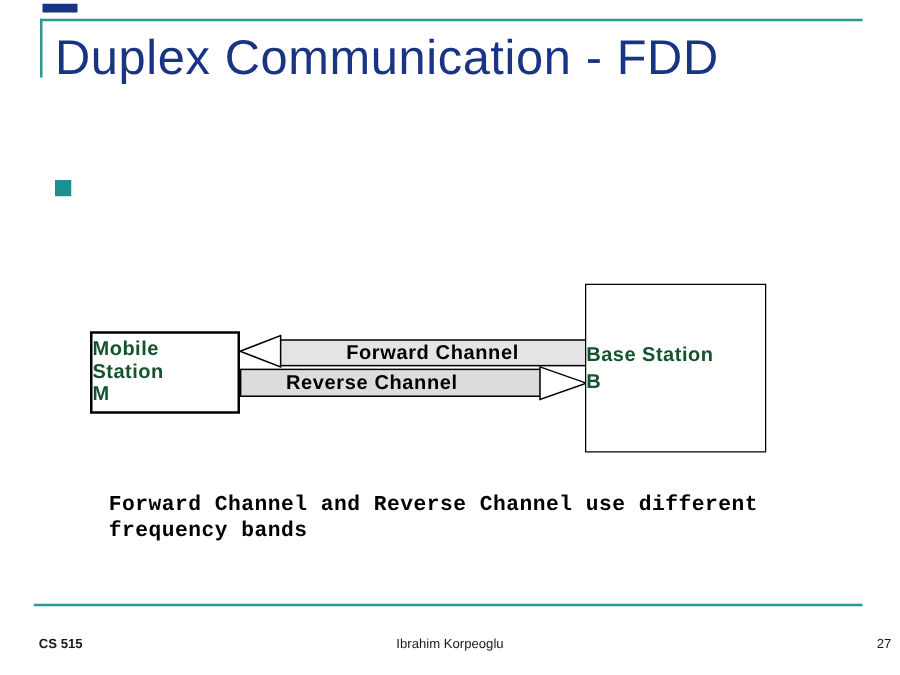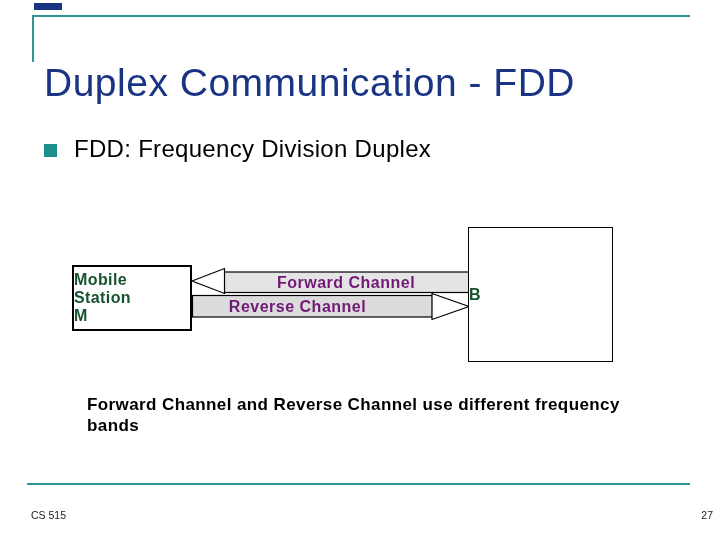--- a/index.html
+++ b/index.html
@@ -38,21 +38,20 @@
   }
   .page-title {
     position: absolute;
     left: 44px; top: 27px;
     width: 640px;
     font-size: 39px;
     line-height: 40px;
     letter-spacing: 0.5px;
     color: #1a3484;
     white-space: nowrap;
-    margin-top: 36px;
   }
   
   .bullet-item { position: absolute; left: 44px; top: 134px; width: 620px; height: 32px; }
   .bullet-square {
     position: absolute;
     left: 0; top: 10px;
     width: 13px; height: 13px;
     background: #1e8f8f;
   }
   .bullet-label {
@@ -99,90 +98,92 @@
     font-size: 16px;
     line-height: 21px;
     letter-spacing: 0.4px;
   }
   .channel-label {
     position: absolute;
     text-align: center;
     font-weight: bold;
     font-size: 16px;
     letter-spacing: 0.5px;
-    color: #701a75;
+    color: #000000;
     z-index: 3;
     white-space: nowrap;
   }
   .forward-label { left: 224px; top: 272px; width: 244px; line-height: 21px; }
   .reverse-label { left: 193px; top: 296px; width: 209px; line-height: 21px; }
   
   .note-text {
     position: absolute;
     left: 87px; top: 394px;
     width: 565px;
     font-size: 17px;
     font-weight: bold;
     line-height: 21px;
     letter-spacing: 0.4px;
     color: #000000;
+    font-family: Liberation Mono, monospace;
   }
   
   .footer-rule {
     position: absolute;
     left: 27px; top: 483px;
     width: 663px; height: 2px;
     background: #2e9595;
   }
   .footer-course, .footer-author, .footer-page {
     position: absolute;
     top: 508px;
     font-size: 10.5px;
     line-height: 14px;
     color: #1a1a1a;
   }
-  .footer-course { left: 31px; }
+  .footer-course { left: 31px; font-weight: bold; }
   .footer-author { left: 0; width: 720px; text-align: center; }
   .footer-page { right: 7px; }
 </style>
 </head>
 <body>
 
 <div class="slide">
 
   <div class="accent-bar"></div>
   <div class="title-rule-h"></div>
   <div class="title-rule-v"></div>
 
   <div class="page-title">Duplex Communication - FDD</div>
 
   <div class="bullet-item">
     <span class="bullet-square"></span>
-    <span class="bullet-label">FDD: Frequency Division Duplex</span>
   </div>
 
   <svg class="diagram-svg" viewBox="0 0 720 540">
     <rect x="223" y="272" width="246" height="20.5" fill="#e4e4e4" stroke="#000000" stroke-width="1.2"></rect>
     <polygon points="192,281 224.5,268.5 224.5,293.5" fill="#ffffff" stroke="#000000" stroke-width="1.2"></polygon>
     <rect x="192.5" y="295.5" width="240" height="21.5" fill="#dcdcdc" stroke="#000000" stroke-width="1.2"></rect>
     <polygon points="432,293.5 469,306.5 432,319.5" fill="#ffffff" stroke="#000000" stroke-width="1.2"></polygon>
   </svg>
 
   <div class="box mobile-box">
     <div>Mobile</div>
     <div>Station</div>
     <div>M</div>
   </div>
 
   <div class="box base-box">
+    <div>Base Station</div>
     <div>B</div>
   </div>
 
   <div class="channel-label forward-label">Forward Channel</div>
   <div class="channel-label reverse-label">Reverse Channel</div>
 
   <div class="note-text">Forward Channel and Reverse Channel use different frequency bands</div>
 
   <div class="footer-rule"></div>
   <div class="footer-course">CS 515</div>
+  <div class="footer-author">Ibrahim Korpeoglu</div>
   <div class="footer-page">27</div>
 
 </div>
 
 </body></html>

